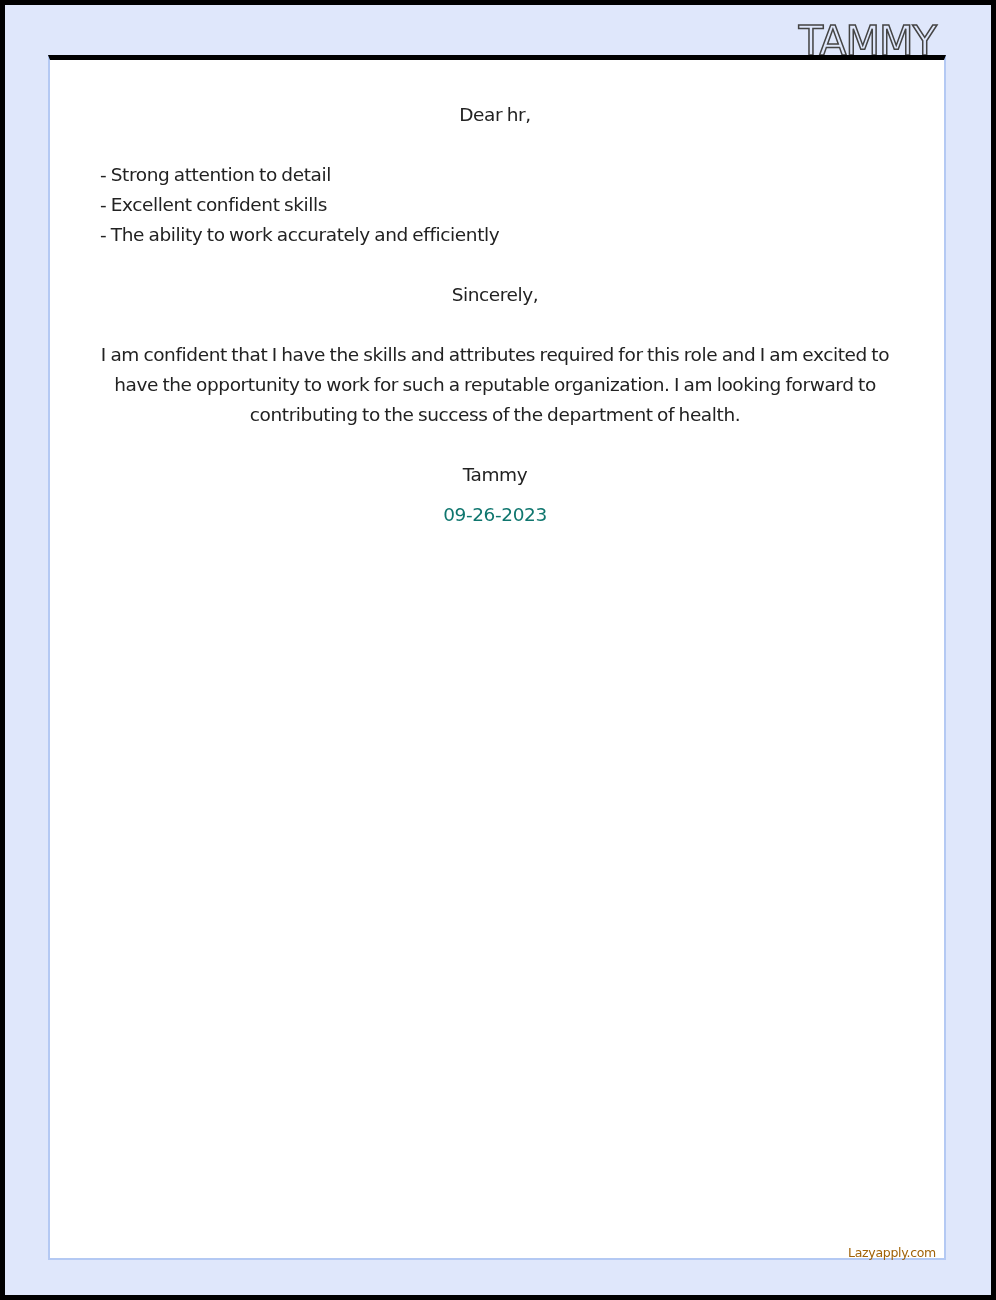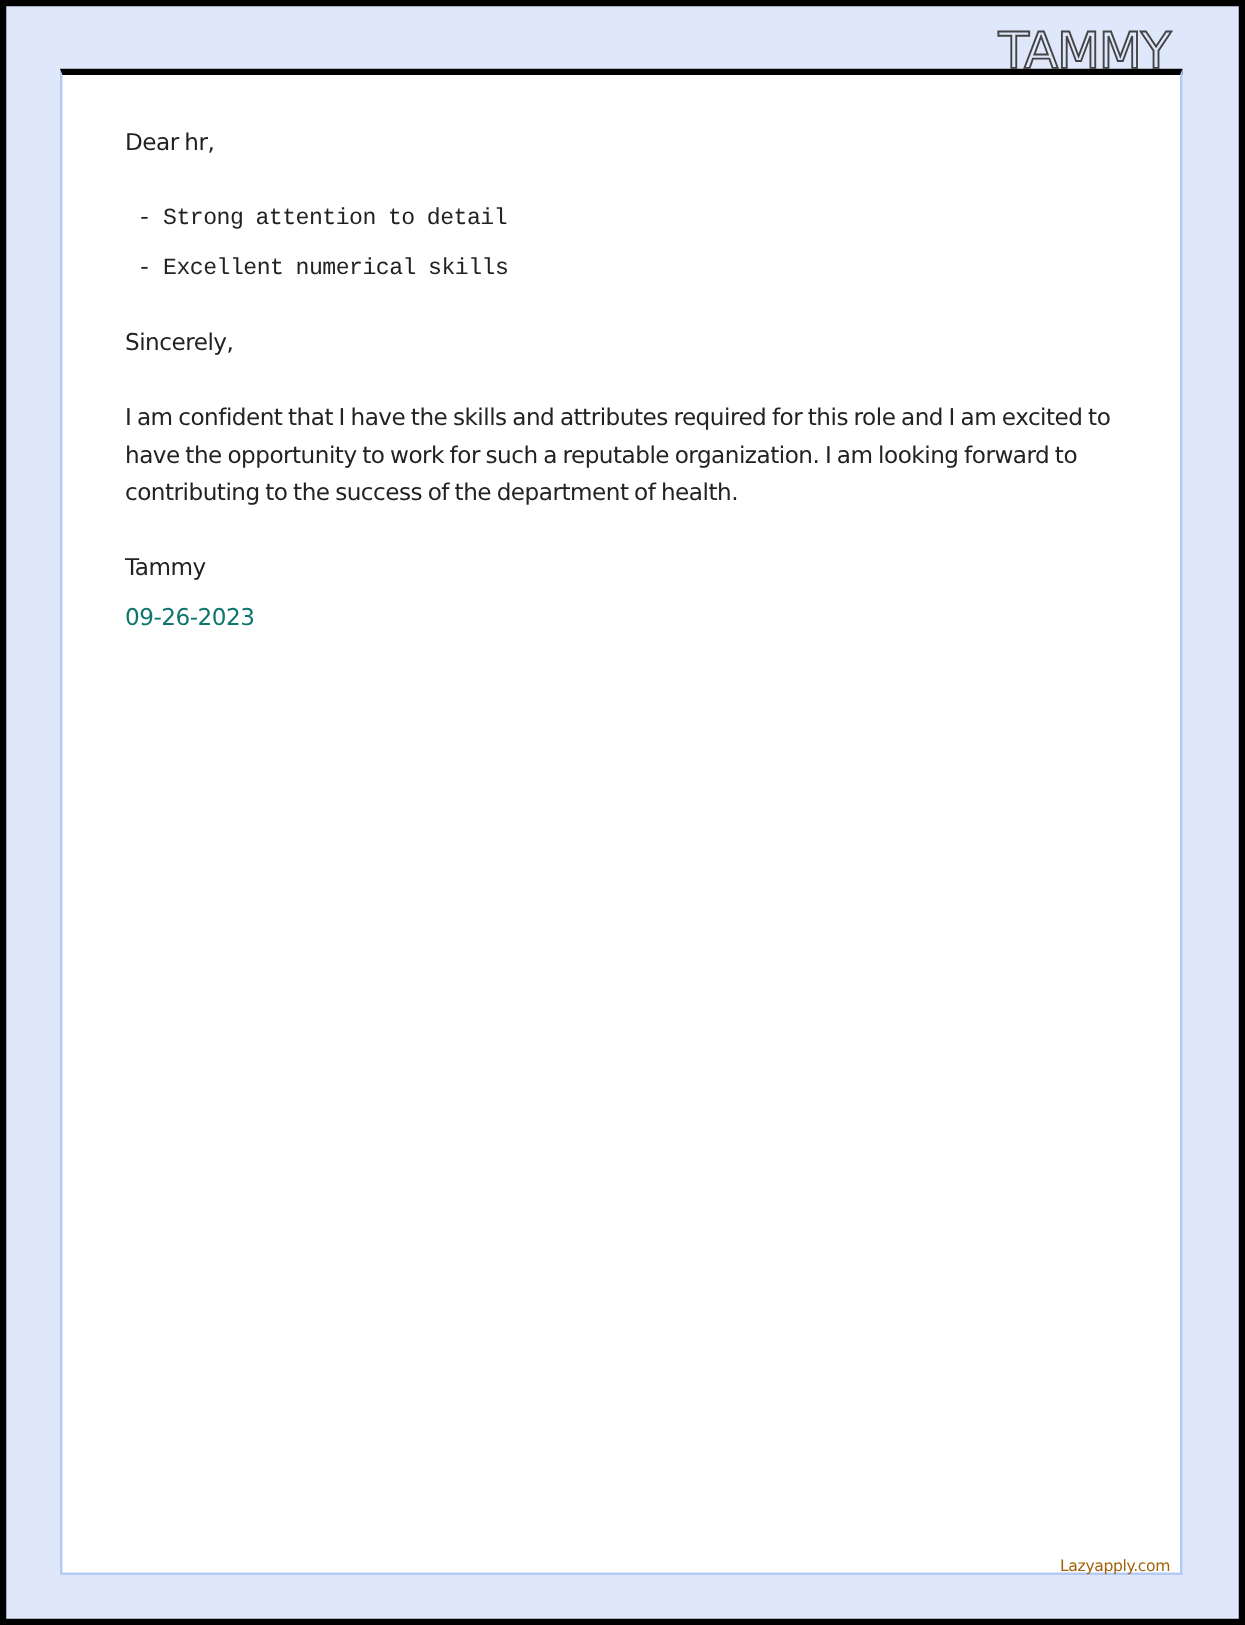--- a/index.html
+++ b/index.html
@@ -20,41 +20,42 @@
     position:absolute; left:43px; top:50px; width:898px; height:1205px;
     box-sizing:border-box; background:#fff;
     border-top:5px solid #000;
     border-left:2px solid #b4c9f3; border-right:2px solid #b4c9f3; border-bottom:2px solid #b4c9f3;
   }
   .letter {
     position:absolute; left:50px; top:40px; width:790px;
     font-size:18.5px; line-height:30px; color:#222;
     font-family:"DejaVu Sans", sans-serif; letter-spacing:-0.4px; word-spacing:-1px;
   }
-  .letter p { margin:0 0 30px 0; }
+  .letter p { margin:0 0 30px 0;text-align:center; }
   .letter ul { list-style:none; margin:0 0 30px 0; padding:0; }
-  .letter li { margin:10px;font-family:Liberation Mono, monospace; }
+  .letter li { margin:0; }
   .sig { margin:0 0 10px 0 !important; }
   .date { color:#0f766e; margin:0 !important; }
   .footer {
     position:absolute; right:8px; bottom:-2px; font-size:12.5px; color:#a16207;
     font-family:"DejaVu Sans", sans-serif; letter-spacing:-0.3px;
   }
 </style>
 </head>
 <body>
 
 <div class="brand">TAMMY</div>
 
 <div class="page">
   <div class="letter">
     <p>Dear hr,</p>
     <ul>
       <li>- Strong attention to detail</li>
-      <li>- Excellent numerical skills</li>
+      <li>- Excellent confident skills</li>
+      <li>- The ability to work accurately and efficiently</li>
     </ul>
     <p>Sincerely,</p>
     <p>I am confident that I have the skills and attributes required for this role and I am excited to have the opportunity to work for such a reputable organization. I am looking forward to contributing to the success of the department of health.</p>
     <p class="sig">Tammy</p>
     <p class="date">09-26-2023</p>
   </div>
   <div class="footer">Lazyapply.com</div>
 </div>
 
 </body></html>

